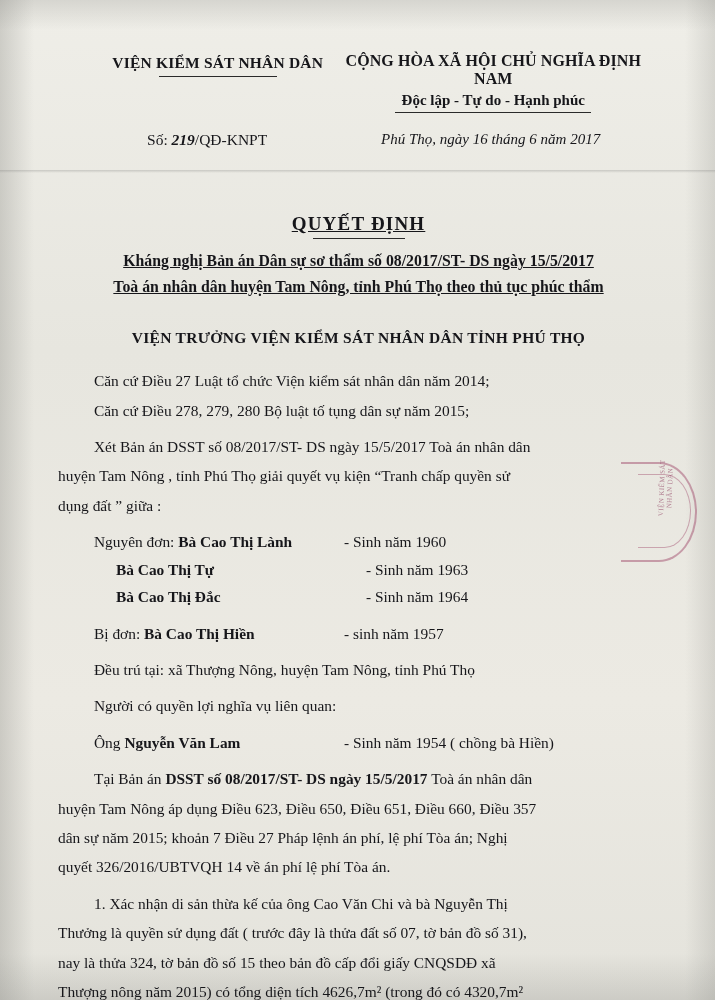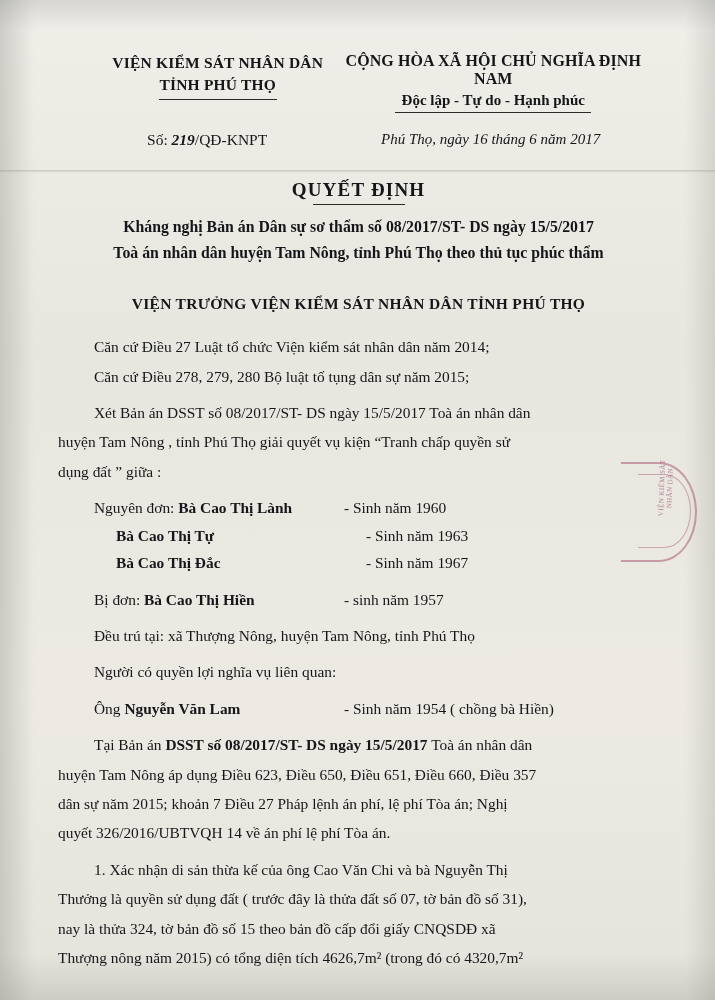--- a/index.html
+++ b/index.html
@@ -129,21 +129,22 @@
     width: 345px;
     text-align: center;
     font-size: 15px;
     font-style: italic;
     padding-right: 4px;
   }
 
   
   .title-block {
     text-align: center;
-    margin-top: 30px;
+    margin-top: 64px;
+    text-decoration: underline;
   }
   .doc-title {
     font-size: 19px;
     font-weight: bold;
     letter-spacing: 1.2px;
   }
   .title-underline {
     width: 92px;
     height: 1px;
     background: #2a2a2a;
@@ -238,21 +239,20 @@
   <div class="shade-left"></div>
   <div class="shade-right"></div>
   <div class="shade-bottom"></div>
   <div class="fold"></div>
 
   <div class="content">
 
     <div class="header">
       <div class="hdr-left">
         <div class="org-line">VIỆN KIỂM SÁT NHÂN DÂN</div>
-        <div class="org-line">TỈNH PHÚ THỌ</div>
         <div class="underline-short"></div>
       </div>
       <div class="hdr-right">
         <div class="nation-line">CỘNG HÒA XÃ HỘI CHỦ NGHĨA ĐỊNH NAM</div>
         <div class="motto">Độc lập - Tự do - Hạnh phúc</div>
         <div class="underline-med"></div>
       </div>
     </div>
 
     <div class="hdr-row2">
@@ -289,21 +289,21 @@
         <span class="party-year">- Sinh năm 1960</span>
       </div>
 
       <div class="party-row ind2">
         <span class="party-name b">Bà  Cao Thị Tự</span>
         <span class="party-year">- Sinh năm 1963</span>
       </div>
 
       <div class="party-row ind2">
         <span class="party-name b">Bà Cao Thị Đắc</span>
-        <span class="party-year">- Sinh năm 1967</span>
+        <span class="party-year">- Sinh năm 1964</span>
       </div>
 
       <div class="party-row ind1 p-gap">
         <span class="party-name">
           <span>Bị đơn:</span>
           <span class="b">Bà Cao Thị Hiền</span>
         </span>
         <span class="party-year">- sinh năm 1957</span>
       </div>
 

